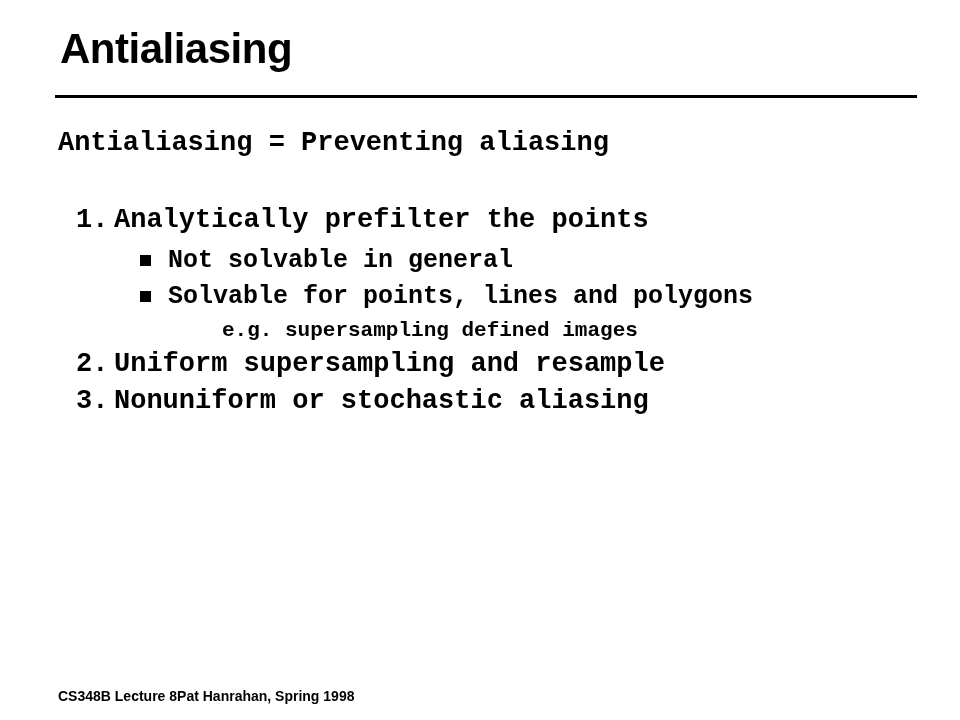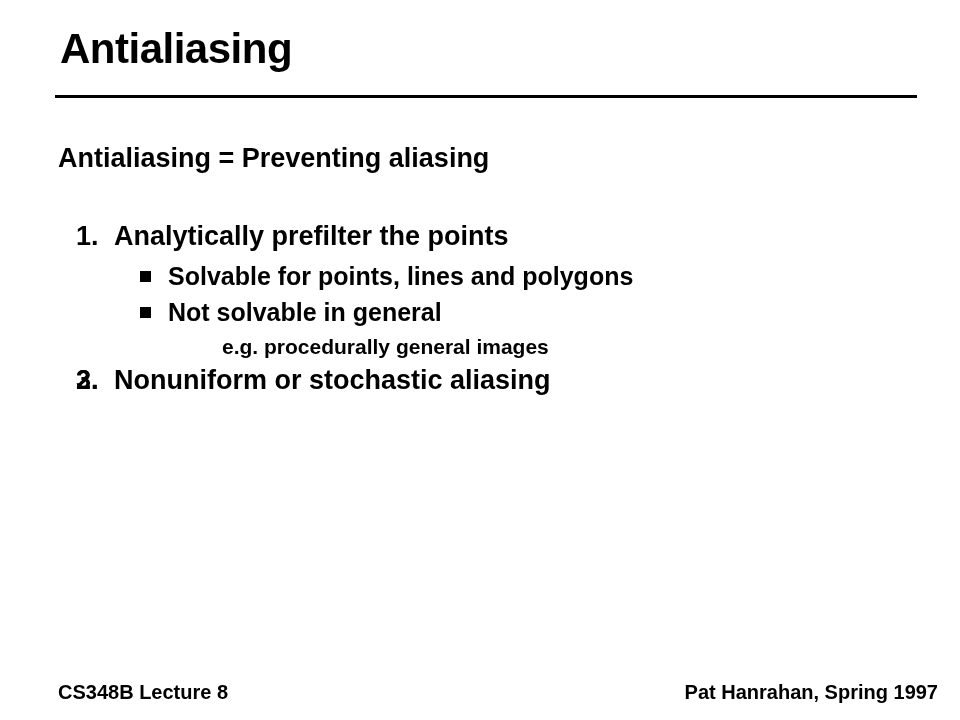--- a/index.html
+++ b/index.html
@@ -34,22 +34,23 @@
     position: absolute;
     left: 55px;
     top: 95px;
     width: 862px;
     height: 3px;
     background: #000000;
   }
   .body {
     position: absolute;
     left: 58px;
-    top: 143px;
+    top: 128px;
     width: 880px;
+    font-family: Liberation Mono, monospace;
   }
   .lead {
     font-size: 27px;
     font-weight: bold;
     letter-spacing: 0px;
     margin-bottom: 44px;
   }
   ol.numbered {
     list-style: none;
     margin: 0;
@@ -97,23 +98,22 @@
     line-height: 1.4;
     padding-left: 108px;
     margin-top: 2px;
   }
   .footer {
     position: absolute;
     left: 58px;
     right: 22px;
     bottom: 16px;
     display: flex;
-    justify-content: space-between;
     align-items: baseline;
-    font-size: 20px;
+    font-size: 14px;
     font-weight: bold;
   }
 </style>
 </head>
 <body>
 
 <div class="slide">
 
   <div class="slide-title">Antialiasing</div>
   <div class="title-rule"></div>
@@ -123,40 +123,41 @@
     <div class="lead">Antialiasing = Preventing aliasing</div>
 
     <ol class="numbered">
 
       <li>
         <span class="num">1.</span>
         <span>Analytically prefilter the points</span>
         <ul class="sub">
           <li>
             <span class="bullet"></span>
-            <span>Solvable for points, lines and polygons</span>
+            <span>Not solvable in general</span>
           </li>
           <li>
             <span class="bullet"></span>
-            <span>Not solvable in general</span>
+            <span>Solvable for points, lines and polygons</span>
           </li>
         </ul>
-        <div class="subsub">e.g. procedurally general images</div>
+        <div class="subsub">e.g. supersampling defined images</div>
       </li>
 
       <li>
         <span class="num">2.</span>
+        <span>Uniform supersampling and resample</span>
       </li>
 
       <li>
         <span class="num">3.</span>
         <span>Nonuniform or stochastic aliasing</span>
       </li>
 
     </ol>
   </div>
 
   <div class="footer">
     <span>CS348B Lecture 8</span>
-    <span>Pat Hanrahan, Spring 1997</span>
+    <span>Pat Hanrahan, Spring 1998</span>
   </div>
 
 </div>
 
 </body></html>

